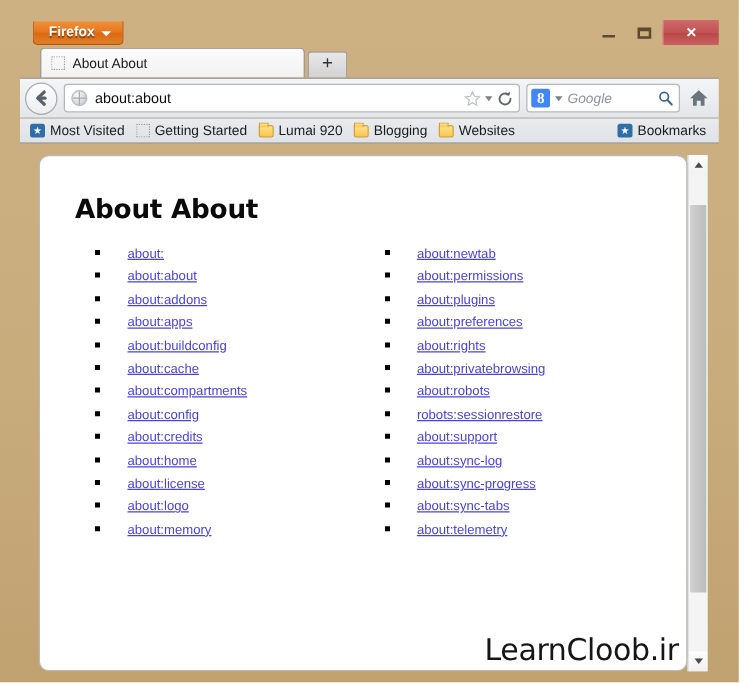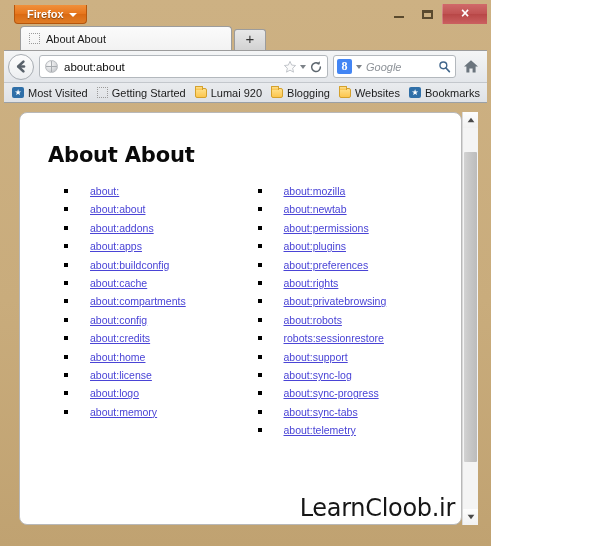--- a/index.html
+++ b/index.html
@@ -7,24 +7,24 @@
   html, body {
     width: 595px;
     height: 546px;
     overflow: hidden;
     font-family: "Liberation Sans", sans-serif;
   }
 
   
   #window-frame {
     position: relative;
-    width: 491px;
+    width: 591px;
     height: 546px;
     background: linear-gradient(180deg, #cdb183 0%, #c9ac7c 55%, #c0a271 100%);
-    padding: 4px;
+    padding: 16px;
   }
 
   
   #titlebar {
     position: relative;
     height: 20px;
     width: 100%;
   }
 
   #firefox-button {
@@ -595,24 +595,20 @@
                   <span class="about-bullet"></span>
                   <a class="about-link">about:memory</a>
                 </li>
             </ul>
           </div>
 
           <div class="about-col">
             <ul>
               <li>
                   <span class="about-bullet"></span>
-                  <a class="about-link">about:mozilla</a>
-                </li>
-              <li>
-                  <span class="about-bullet"></span>
                   <a class="about-link">about:newtab</a>
                 </li>
               <li>
                   <span class="about-bullet"></span>
                   <a class="about-link">about:permissions</a>
                 </li>
               <li>
                   <span class="about-bullet"></span>
                   <a class="about-link">about:plugins</a>
                 </li>

